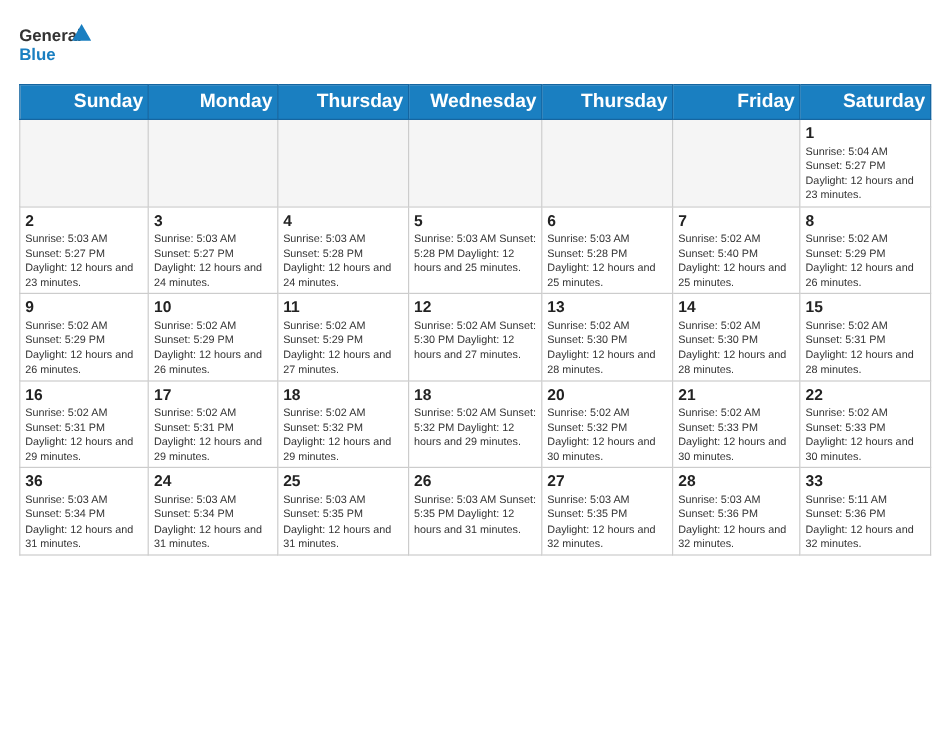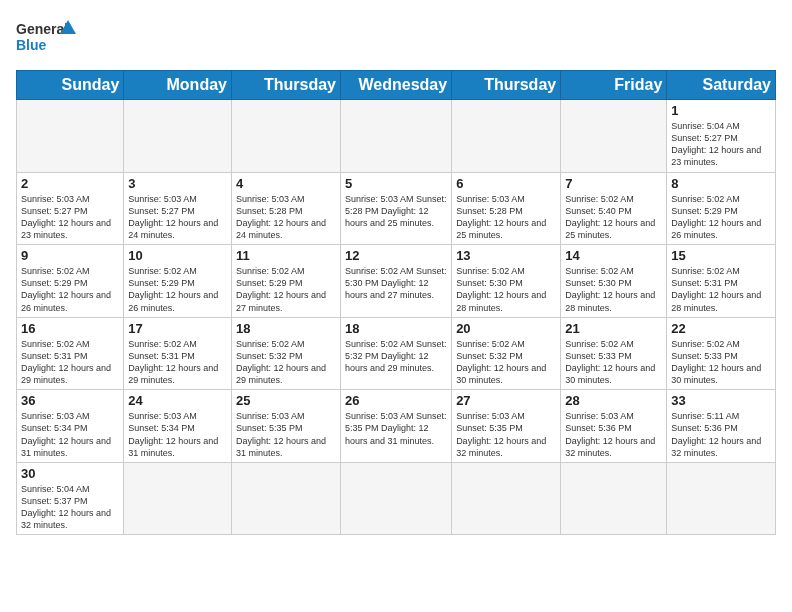--- a/index.html
+++ b/index.html
@@ -325,30 +325,15 @@
 and 32 minutes.</div>
           </td>
           <td>
             <span class="day-num">33</span>
             <div class="day-info">Sunrise: 5:11 AM
 Sunset: 5:36 PM
 Daylight: 12 hours
 and 32 minutes.</div>
           </td>
         </tr>
-        <tr>
-          <td>
-            <span class="day-num">30</span>
-            <div class="day-info">Sunrise: 5:04 AM
-Sunset: 5:37 PM
-Daylight: 12 hours
-and 32 minutes.</div>
-          </td>
-          <td class="empty"></td>
-          <td class="empty"></td>
-          <td class="empty"></td>
-          <td class="empty"></td>
-          <td class="empty"></td>
-          <td class="empty"></td>
-        </tr>
       </tbody>
   </table>
 </div>
 
 </body></html>

